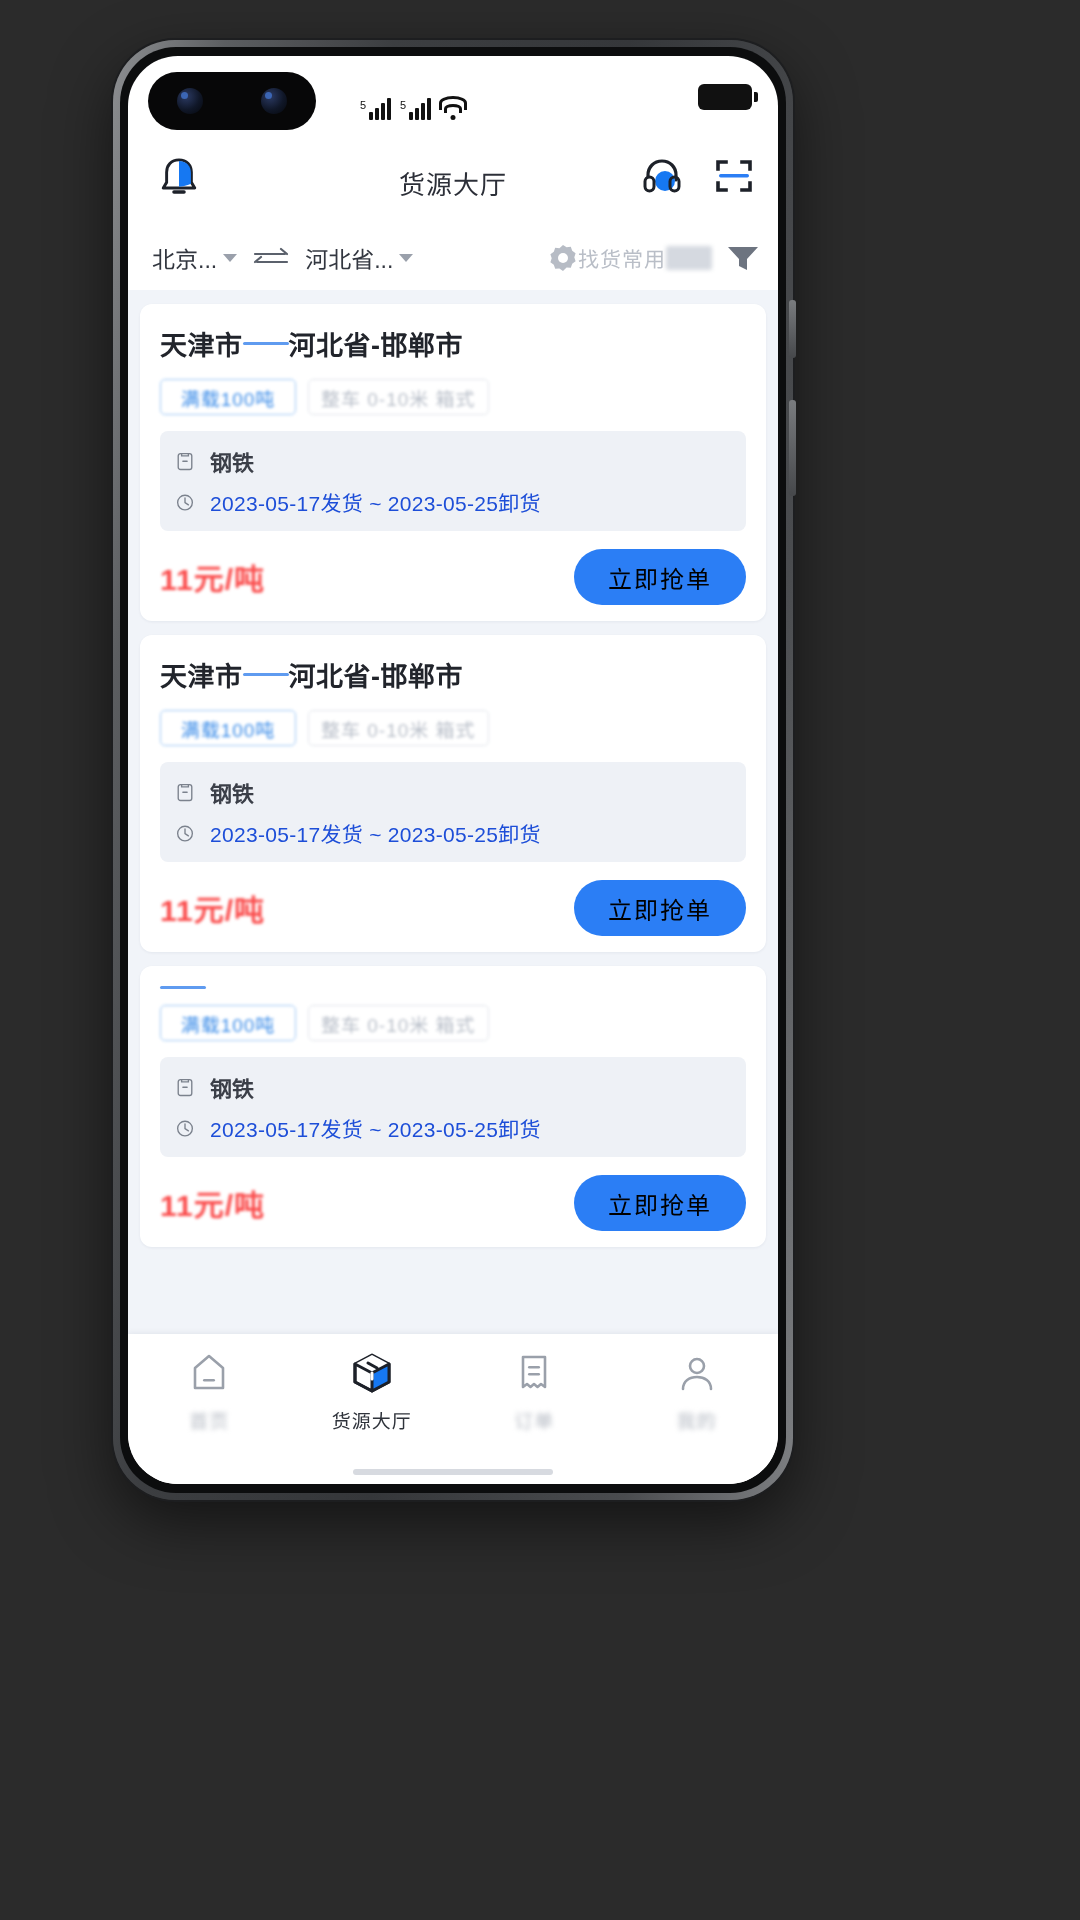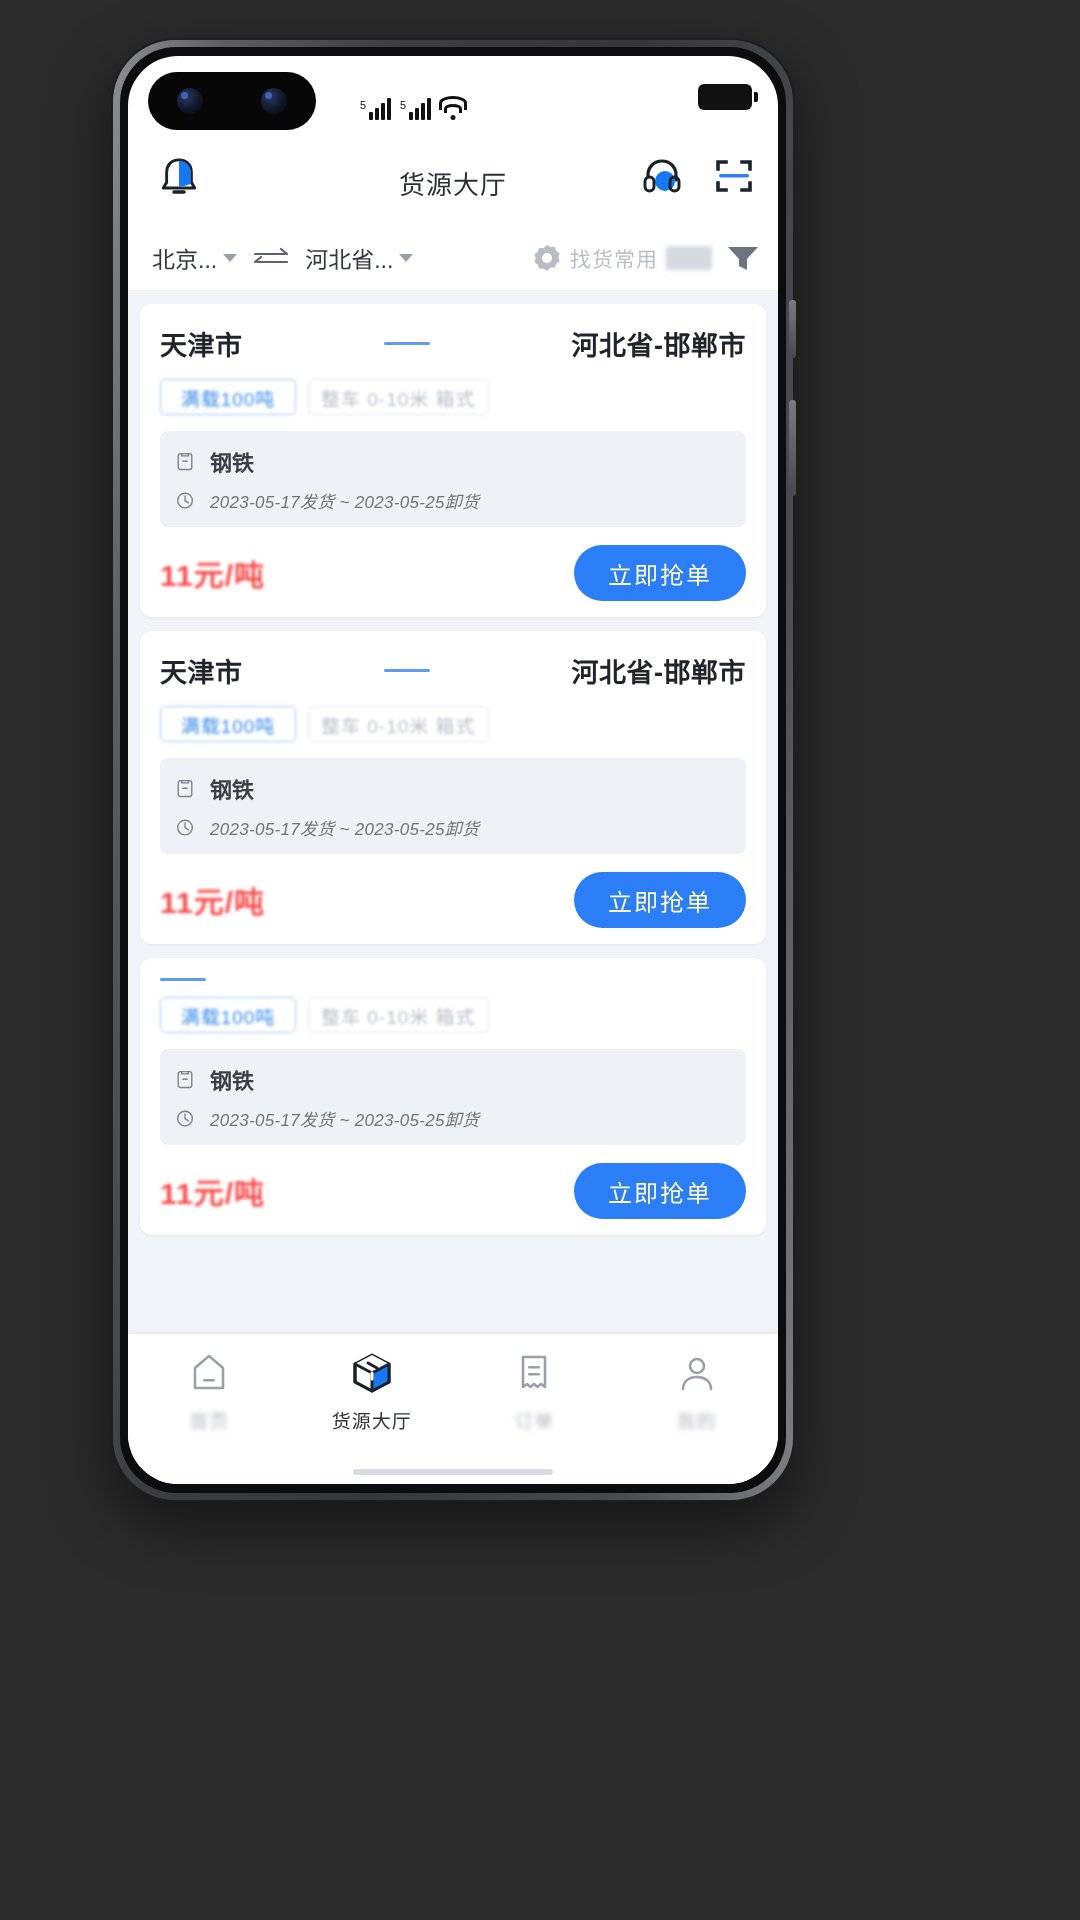--- a/index.html
+++ b/index.html
@@ -67,55 +67,55 @@
   
   #filter-bar{
     position:absolute;left:0;top:170px;width:650px;height:64px;
     display:flex;align-items:center;background:#fff;
   }
   .loc-chip{display:flex;align-items:center;gap:6px;cursor:pointer;}
   .loc-text{font-size:23px;color:#333740;}
   .caret{width:0;height:0;border-left:7px solid transparent;border-right:7px solid transparent;border-top:8px solid #9aa0ab;}
   #swap-icon{margin:0 14px;width:40px;height:26px;}
   #filter-right{margin-left:auto;display:flex;align-items:center;gap:14px;padding-right:18px;}
-  #common-search{display:flex;align-items:center;gap:8px;cursor:pointer;}
+  #common-search{display:flex;align-items:center;gap:0;cursor:pointer;}
   #gear-icon{width:30px;height:30px;}
   #common-search-label{font-size:21px;color:#b9bec7;filter:blur(.7px);letter-spacing:1px;}
   .redact{display:inline-block;background:#d5d9e0;border-radius:2px;filter:blur(2.2px);vertical-align:middle;}
   #funnel-icon{width:34px;height:30px;cursor:pointer;}
 
   
   #feed{
     position:absolute;left:0;top:234px;width:650px;height:1060px;
     background:#f1f4f9;overflow:hidden;
   }
   .card{
     margin:14px 12px;background:#fff;border-radius:12px;padding:20px 20px 16px 20px;
     box-shadow:0 1px 3px rgba(20,30,60,.06);
   }
-  .route{display:flex;align-items:center;margin-bottom:16px;justify-content:space-between;}
+  .route{display:flex;align-items:center;margin-bottom:16px;}
   .route-city{font-size:27px;font-weight:700;color:#21242b;letter-spacing:.5px;}
   .route-line{flex:0 0 auto;width:46px;height:3px;background:#5f9bf0;border-radius:2px;}
   .tags{display:flex;gap:12px;margin-bottom:16px;}
   .tag{
     border:1px solid #9cc6f5;border-radius:5px;padding:5px 12px;min-width:110px;height:24px;
     display:flex;align-items:center;justify-content:center;
     font-size:19px;color:#3b8ce8;filter:blur(1.6px);letter-spacing:1px;
   }
   .tag.grey{border-color:#dfe3ea;color:#b9bfc9;}
   .cargo-box{background:#eef1f6;border-radius:8px;padding:14px 12px;}
   .cargo-row{display:flex;align-items:center;gap:12px;}
   .cargo-row + .cargo-row{margin-top:10px;}
   .cargo-icon{width:26px;height:26px;flex:0 0 auto;}
   .cargo-name{font-size:22px;color:#3b3f48;font-weight:600;}
-  .cargo-date{font-size:17px;color:#737373;letter-spacing:.3px;font-style:italic;}
+  .cargo-date{font-size:21px;color:#1d4ed8;letter-spacing:.3px;}
   .card-foot{display:flex;align-items:center;justify-content:space-between;margin-top:18px;}
   .price{font-size:30px;color:#fa4b4b;font-weight:700;filter:blur(1.4px);letter-spacing:1px;}
   .grab-btn{
-    background:#2b7ef5;color:#fef9c3;border:none;border-radius:28px;
+    background:#2b7ef5;color:#000000;border:none;border-radius:28px;
     padding:0 34px;height:56px;font-size:24px;letter-spacing:2px;cursor:pointer;
     font-family:"Liberation Sans","DejaVu Sans",sans-serif;
   }
 
   
   #tab-bar{
     position:absolute;left:0;bottom:0;width:650px;height:134px;background:#fff;
     display:flex;align-items:flex-start;padding-top:16px;
     box-shadow:0 -1px 6px rgba(20,30,60,.07);
   }

